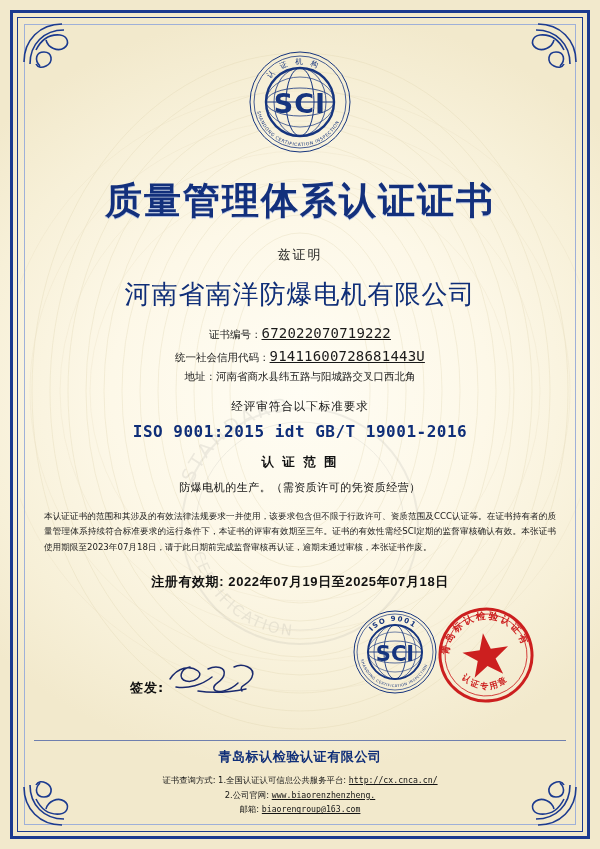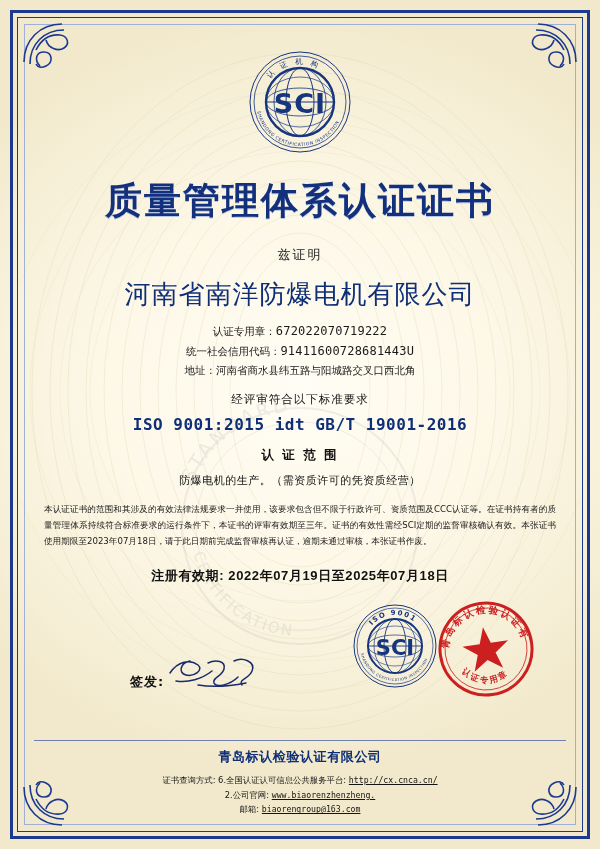--- a/index.html
+++ b/index.html
@@ -118,22 +118,23 @@
 
   .meta {
     margin-top: 10px;
     font-family: "DejaVu Sans", sans-serif;
     font-size: 10.5px;
     color: #1a1a1a;
     line-height: 1.65;
   }
   .meta .mono {
     font-family: "DejaVu Sans Mono", monospace;
-    font-size: 12px;
+    font-size: 14px;
     letter-spacing: 0.2px;
+    text-decoration: underline;
   }
 
   .standard-intro {
     margin-top: 13px;
     font-family: "DejaVu Sans", sans-serif;
     font-size: 11.5px;
     letter-spacing: 1px;
     color: #141414;
   }
 
@@ -377,21 +378,21 @@
     </div>
 
     <div class="title">质量管理体系认证证书</div>
 
     <div class="zizhengming">兹证明</div>
 
     <div class="company">河南省南洋防爆电机有限公司</div>
 
     <div class="meta">
       <div>
-        <span>认证专用章：</span><span class="mono">672022070719222</span>
+        <span>证书编号：</span><span class="mono">672022070719222</span>
       </div>
       <div>
         <span>统一社会信用代码：</span><span class="mono">91411600728681443U</span>
       </div>
       <div>
         <span>地址：</span><span>河南省商水县纬五路与阳城路交叉口西北角</span>
       </div>
     </div>
 
     <div class="standard-intro">经评审符合以下标准要求</div>
@@ -460,21 +461,21 @@
           </text>
         </g>
       </svg>
     </div>
 
     <div class="footer">
       <div class="footer-rule"></div>
       <div class="issuer">青岛标认检验认证有限公司</div>
       <div class="footer-lines">
         <div>
-          <span>证书查询方式: 6.全国认证认可信息公共服务平台:</span>
+          <span>证书查询方式: 1.全国认证认可信息公共服务平台:</span>
           <span class="mono link">http://cx.cnca.cn/</span>
         </div>
         <div>
           <span>2.公司官网:</span>
           <span class="mono link">www.biaorenzhenzheng.</span>
         </div>
         <div>
           <span>邮箱:</span>
           <span class="mono link">biaorengroup@163.com</span>
         </div>

